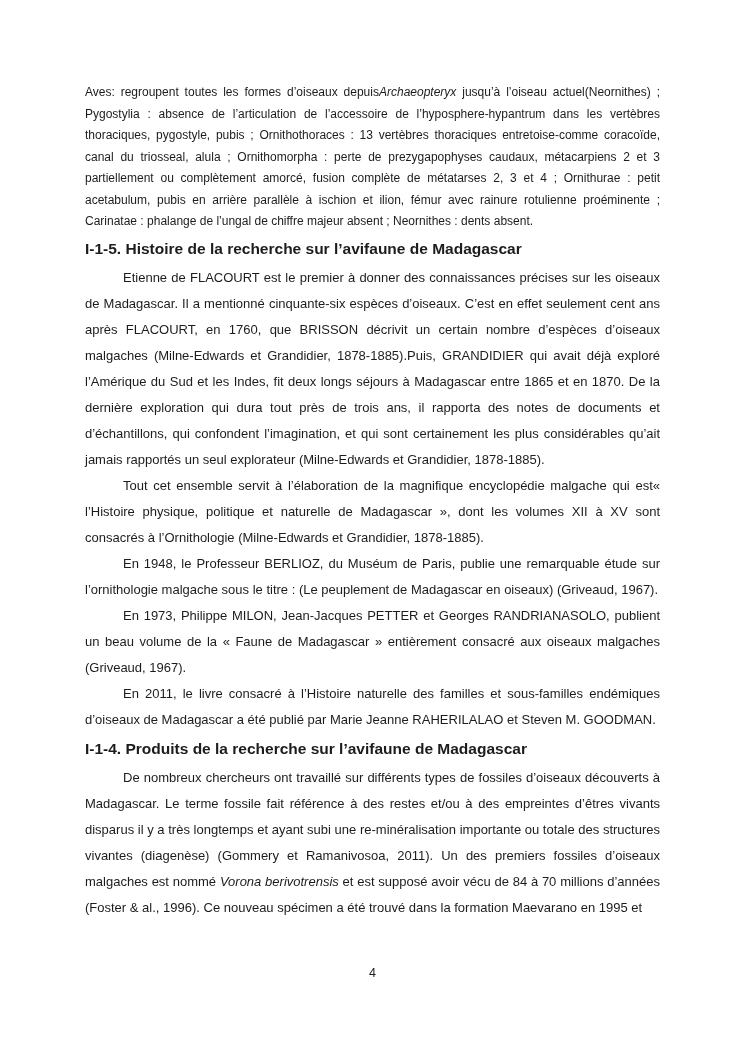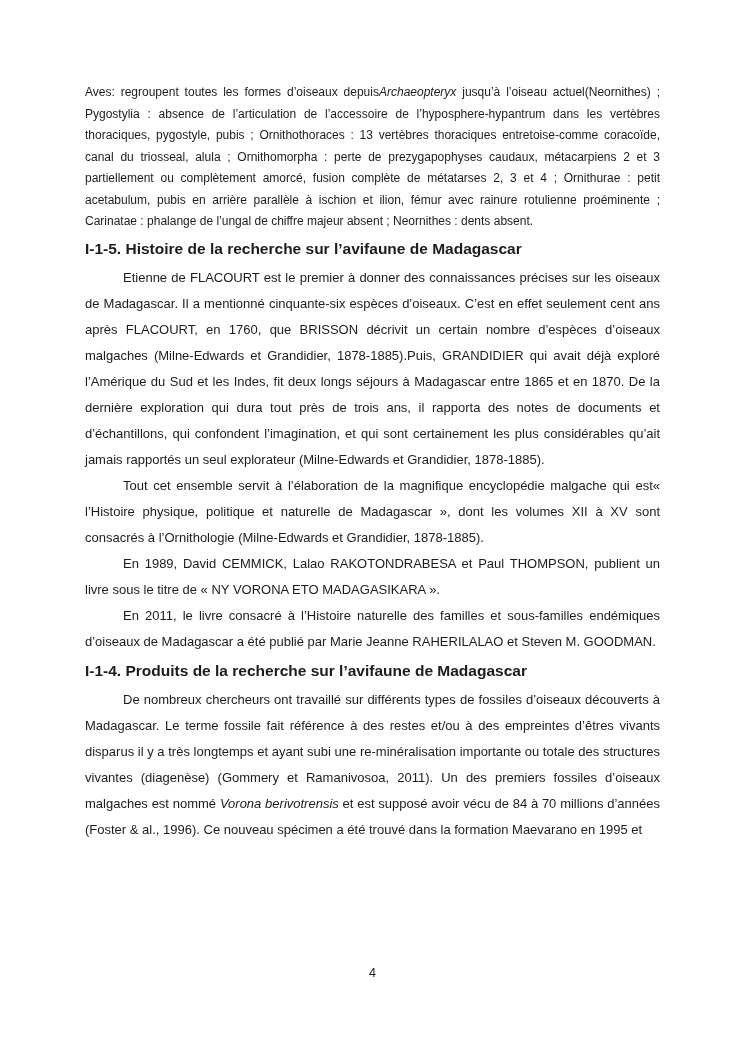--- a/index.html
+++ b/index.html
@@ -57,23 +57,24 @@
 <div class="page">
   <div>
     <p class="note"><span class="run">Aves: regroupent toutes les formes d’oiseaux depuis</span><span class="run italic">Archaeopteryx</span><span class="run"> jusqu’à l’oiseau actuel(Neornithes) ; Pygostylia : absence de l’articulation de l’accessoire de l’hyposphere-hypantrum dans les vertèbres thoraciques, pygostyle, pubis ; Ornithothoraces : 13 vertèbres thoraciques entretoise-comme coracoïde, canal du triosseal, alula ; Ornithomorpha : perte de prezygapophyses caudaux, métacarpiens 2 et 3 partiellement ou  complètement amorcé, fusion complète de métatarses 2, 3 et 4 ; Ornithurae : petit acetabulum, pubis en arrière parallèle à ischion et ilion, fémur avec rainure rotulienne proéminente ; Carinatae : phalange de l’ungal de chiffre majeur absent ; Neornithes : dents absent.</span></p>
 
     <h2 class="heading"><span class="run">I-1-5. Histoire de la recherche sur l’avifaune de Madagascar</span></h2>
 
     <p class="body-para"><span class="run">Etienne de FLACOURT est le premier à donner des connaissances précises sur les oiseaux de Madagascar. Il a mentionné cinquante-six espèces d’oiseaux. C’est en effet seulement cent ans après FLACOURT, en 1760, que BRISSON décrivit un certain nombre d’espèces d’oiseaux malgaches (Milne-Edwards et Grandidier, 1878-1885).Puis, GRANDIDIER qui avait déjà exploré l’Amérique du Sud et les Indes, fit deux longs séjours à Madagascar entre 1865 et en 1870. De la dernière exploration qui dura tout près de trois ans, il rapporta des notes de documents et d’échantillons, qui confondent l’imagination, et qui sont certainement les plus considérables qu’ait jamais rapportés un seul explorateur (Milne-Edwards et Grandidier, 1878-1885).</span></p>
 
     <p class="body-para"><span class="run">Tout cet ensemble servit à l’élaboration de la magnifique encyclopédie malgache qui est« l’Histoire physique, politique et naturelle de Madagascar », dont les volumes XII à XV sont consacrés à l’Ornithologie (Milne-Edwards et Grandidier, 1878-1885).</span></p>
 
+    <p class="body-para"><span class="run">En 1948, le Professeur BERLIOZ, du Muséum de Paris, publie une remarquable étude sur l’ornithologie malgache sous le titre : (Le peuplement de Madagascar en oiseaux) (Griveaud, 1967).</span></p>
 
+    <p class="body-para"><span class="run">En 1973, Philippe MILON, Jean-Jacques PETTER et Georges RANDRIANASOLO, publient un beau volume de la « Faune de Madagascar » entièrement consacré aux oiseaux malgaches (Griveaud, 1967).</span></p>
 
-    <p class="body-para"><span class="run">En 1989, David CEMMICK, Lalao RAKOTONDRABESA et Paul THOMPSON, publient un livre sous le titre de « NY VORONA ETO MADAGASIKARA ».</span></p>
 
     <p class="body-para"><span class="run">En 2011, le livre consacré à l’Histoire naturelle des familles et sous-familles endémiques d’oiseaux de Madagascar a été publié par Marie Jeanne RAHERILALAO et Steven M. GOODMAN.</span></p>
 
     <h2 class="heading"><span class="run">I-1-4. Produits de la recherche sur l’avifaune de Madagascar</span></h2>
 
     <p class="body-para"><span class="run">De nombreux chercheurs ont travaillé sur différents types de fossiles d’oiseaux découverts à Madagascar. Le terme fossile fait référence à des restes et/ou à des empreintes d’êtres vivants disparus il y a très longtemps et ayant subi une re-minéralisation importante ou totale des structures vivantes (diagenèse) (Gommery et Ramanivosoa, 2011). Un des premiers fossiles d’oiseaux malgaches est nommé </span><span class="run italic">Vorona berivotrensis</span><span class="run"> et est supposé avoir vécu de 84 à 70 millions d’années (Foster &amp; al., 1996). Ce nouveau spécimen a été trouvé dans la formation Maevarano en 1995 et</span></p>
   </div>
 
   <div class="page-number">4</div>
 </div>

